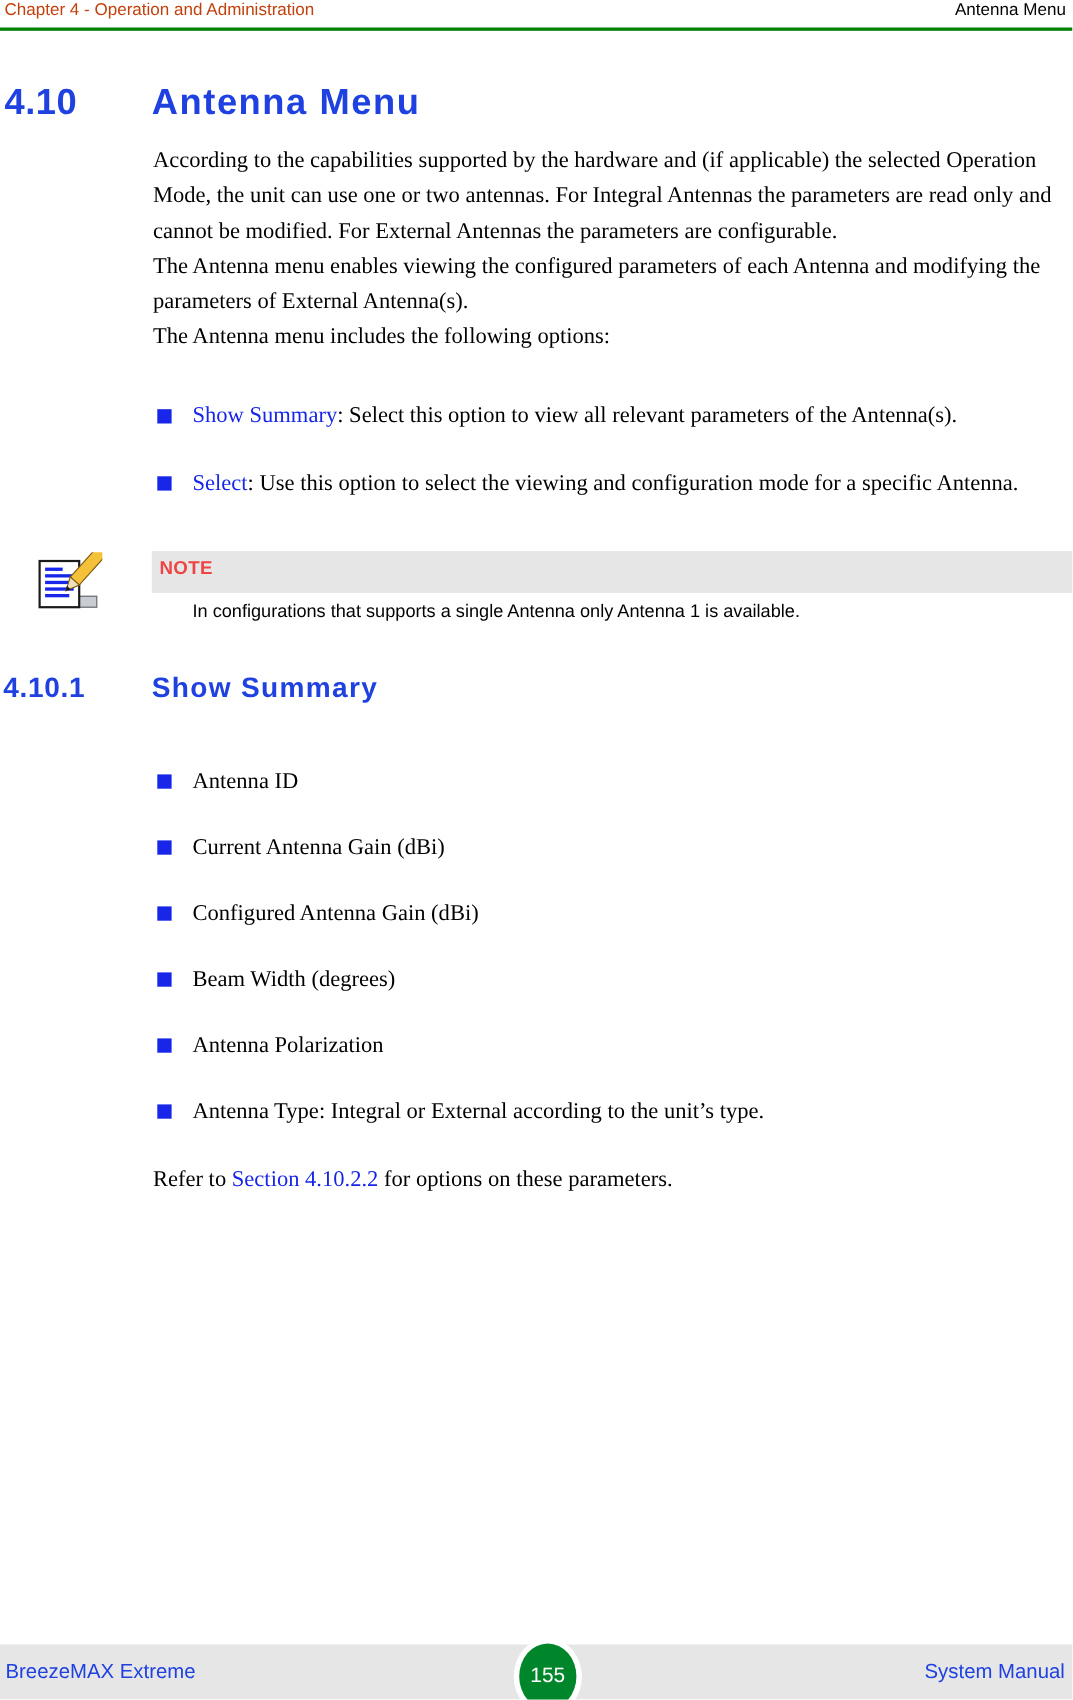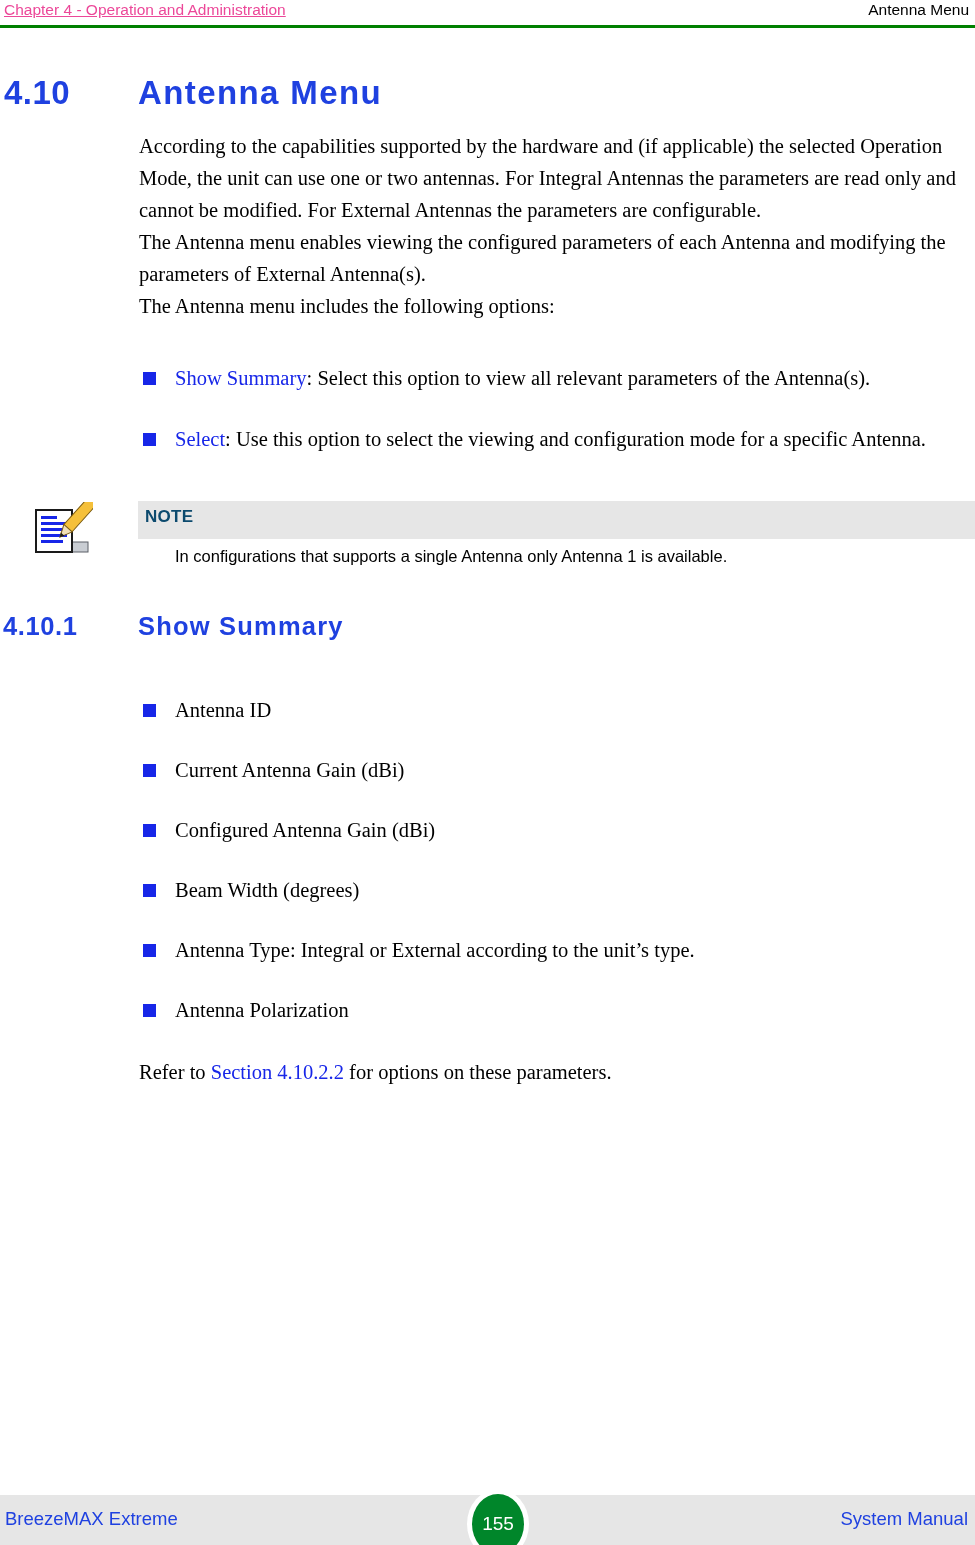--- a/index.html
+++ b/index.html
@@ -24,23 +24,22 @@
     width: 975px;
     height: 30px;
     box-sizing: border-box;
   }
   .page-header .hdr-left {
     position: absolute;
     left: 4px;
     top: 1px;
     font-family: "Liberation Sans", sans-serif;
     font-size: 15.5px;
-    color: #ec4899;
+    color: #c2410c;
     white-space: nowrap;
-    text-decoration: underline;
   }
   .page-header .hdr-right {
     position: absolute;
     right: 6px;
     top: 1px;
     font-family: "Liberation Sans", sans-serif;
     font-size: 15.5px;
     color: #000000;
     white-space: nowrap;
   }
@@ -160,21 +159,21 @@
     height: 38px;
     background: #e6e6e6;
   }
   .note-title {
     position: absolute;
     left: 145px;
     top: 6px;
     font-family: "Liberation Sans", sans-serif;
     font-size: 17px;
     font-weight: bold;
-    color: #0c4a6e;
+    color: #ef4444;
     letter-spacing: 0.3px;
   }
   .note-text {
     position: absolute;
     left: 139px;
     top: 44px;
     width: 830px;
     font-family: "Liberation Sans", sans-serif;
     font-size: 16.5px;
     line-height: 22px;
@@ -342,25 +341,25 @@
     <li class="bullet-item list-gap-sm">
       <span class="sq"></span>
       <span>Configured Antenna Gain (dBi)</span>
     </li>
     <li class="bullet-item list-gap-sm">
       <span class="sq"></span>
       <span>Beam Width (degrees)</span>
     </li>
     <li class="bullet-item list-gap-sm">
       <span class="sq"></span>
+      <span>Antenna Polarization</span>
+    </li>
+    <li class="bullet-item list-gap-sm">
+      <span class="sq"></span>
       <span>Antenna Type: Integral or External according to the unit’s type.</span>
-    </li>
-    <li class="bullet-item list-gap-sm">
-      <span class="sq"></span>
-      <span>Antenna Polarization</span>
     </li>
   </ul>
 
   <div class="body-col" style="margin-top:30px;">
     <p class="para"><span>Refer to </span><span class="xref">Section 4.10.2.2</span><span> for options on these parameters.</span></p>
   </div>
 
 </div>
 
 <div class="page-footer">

